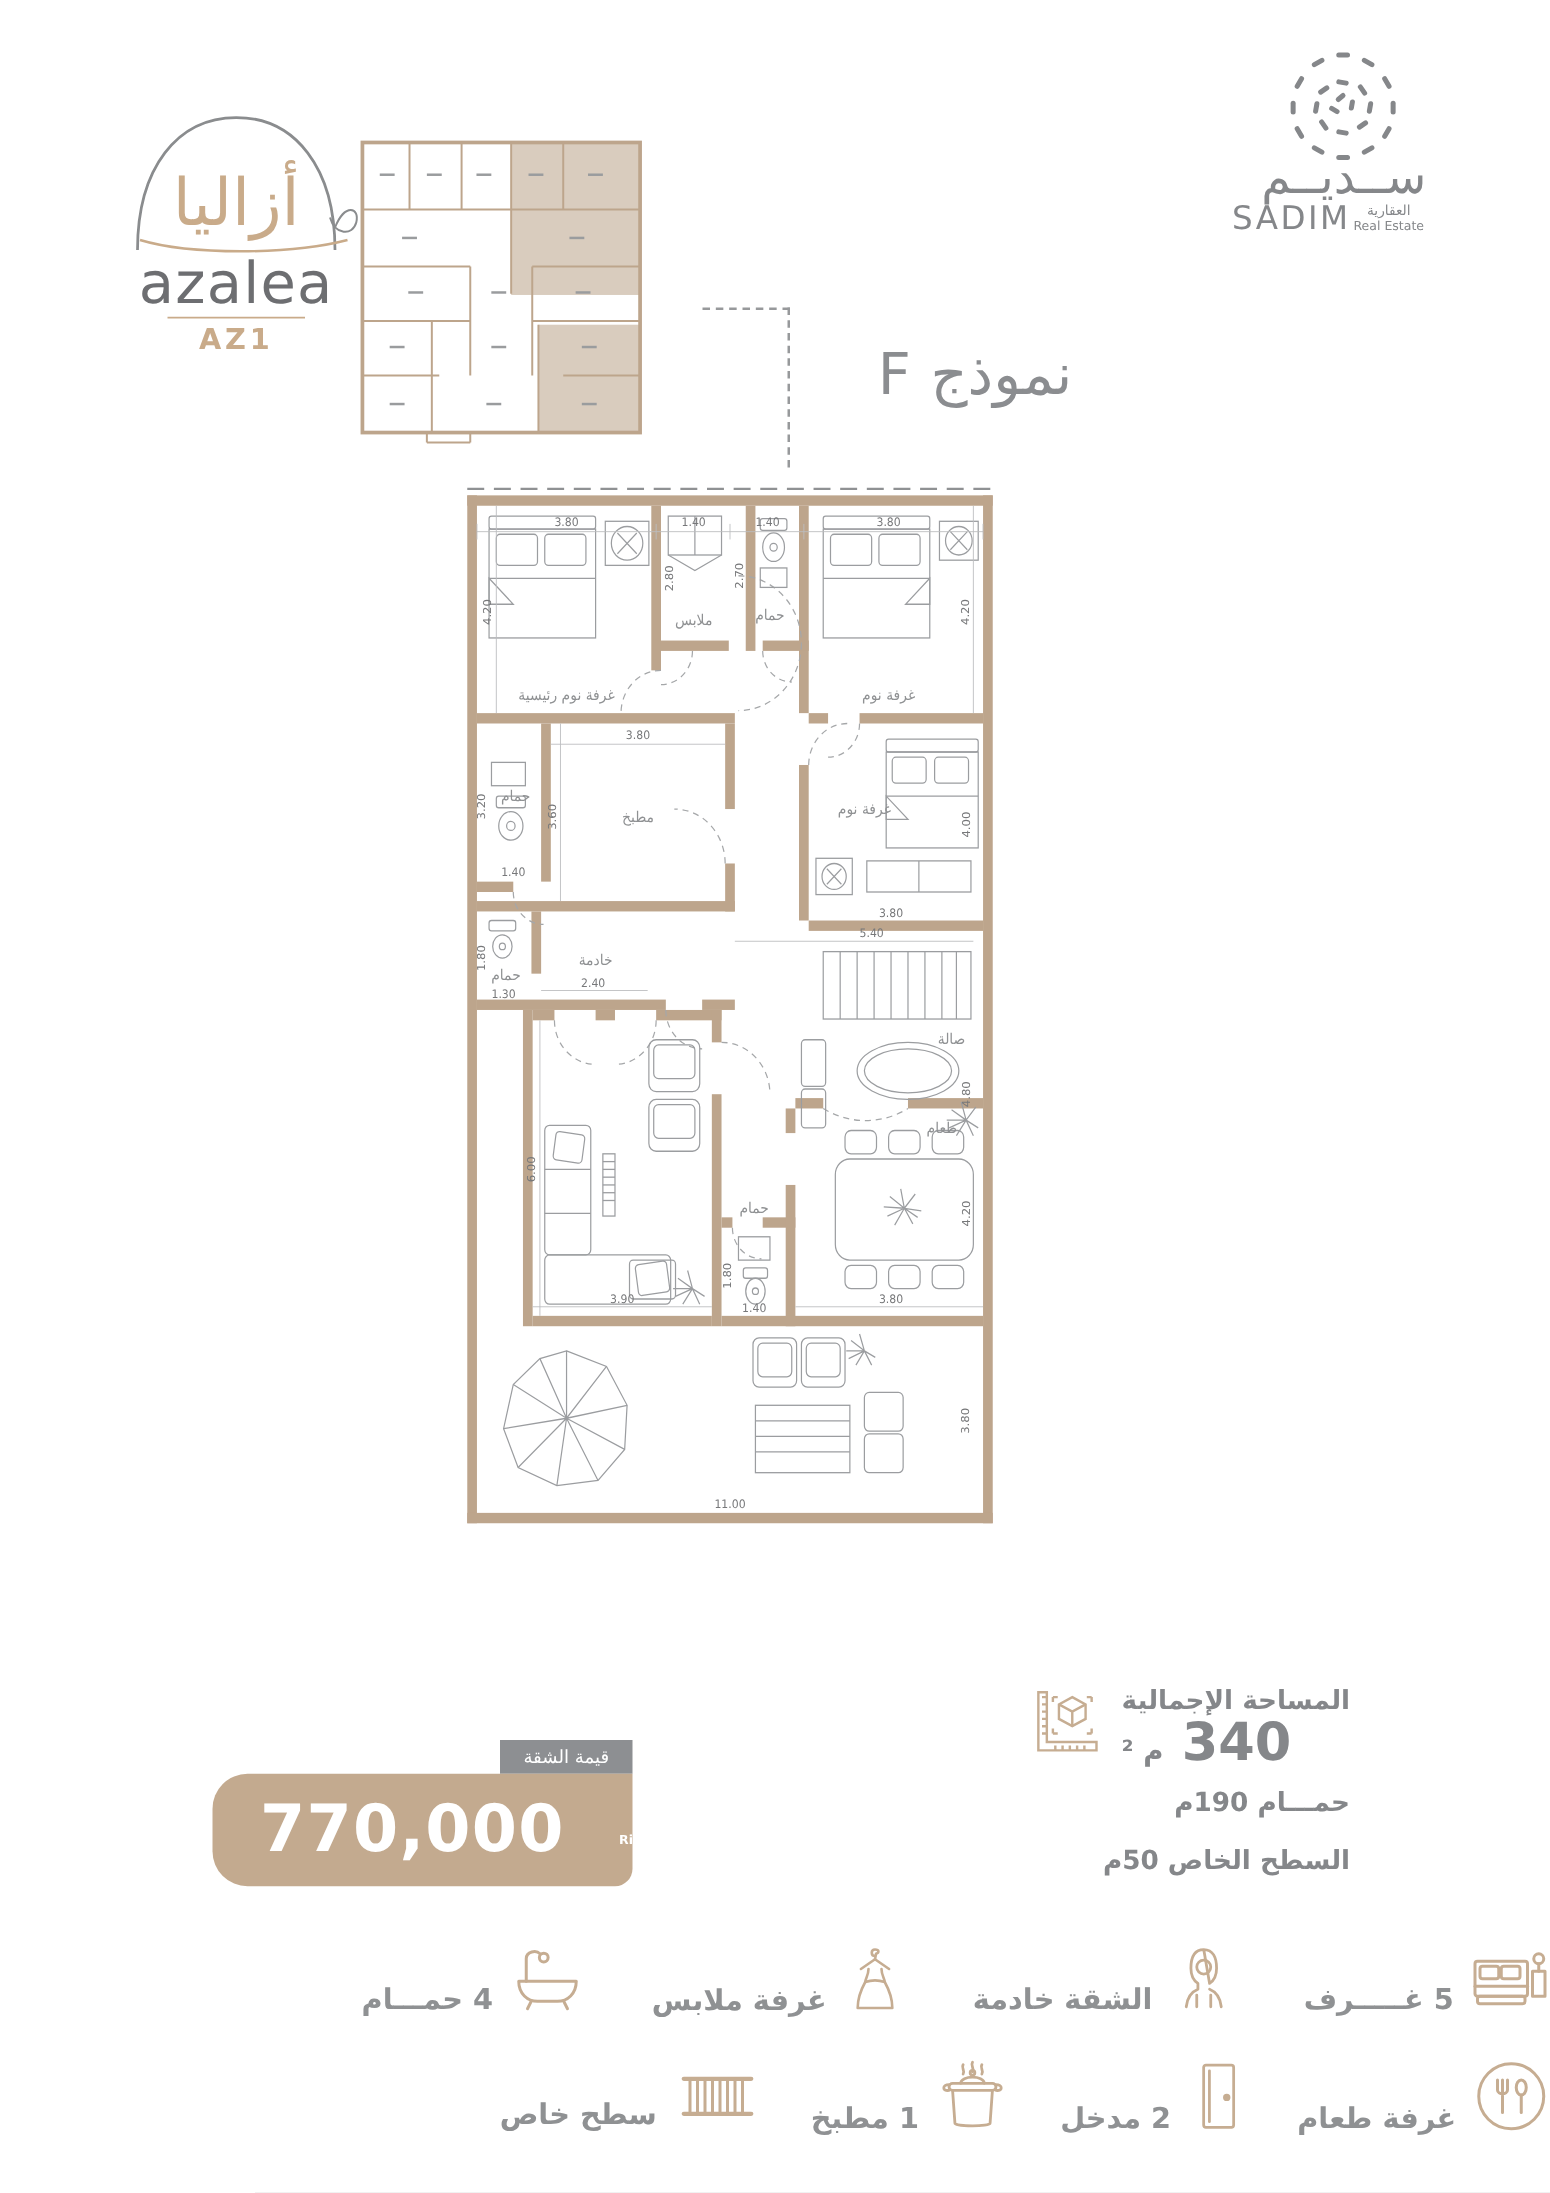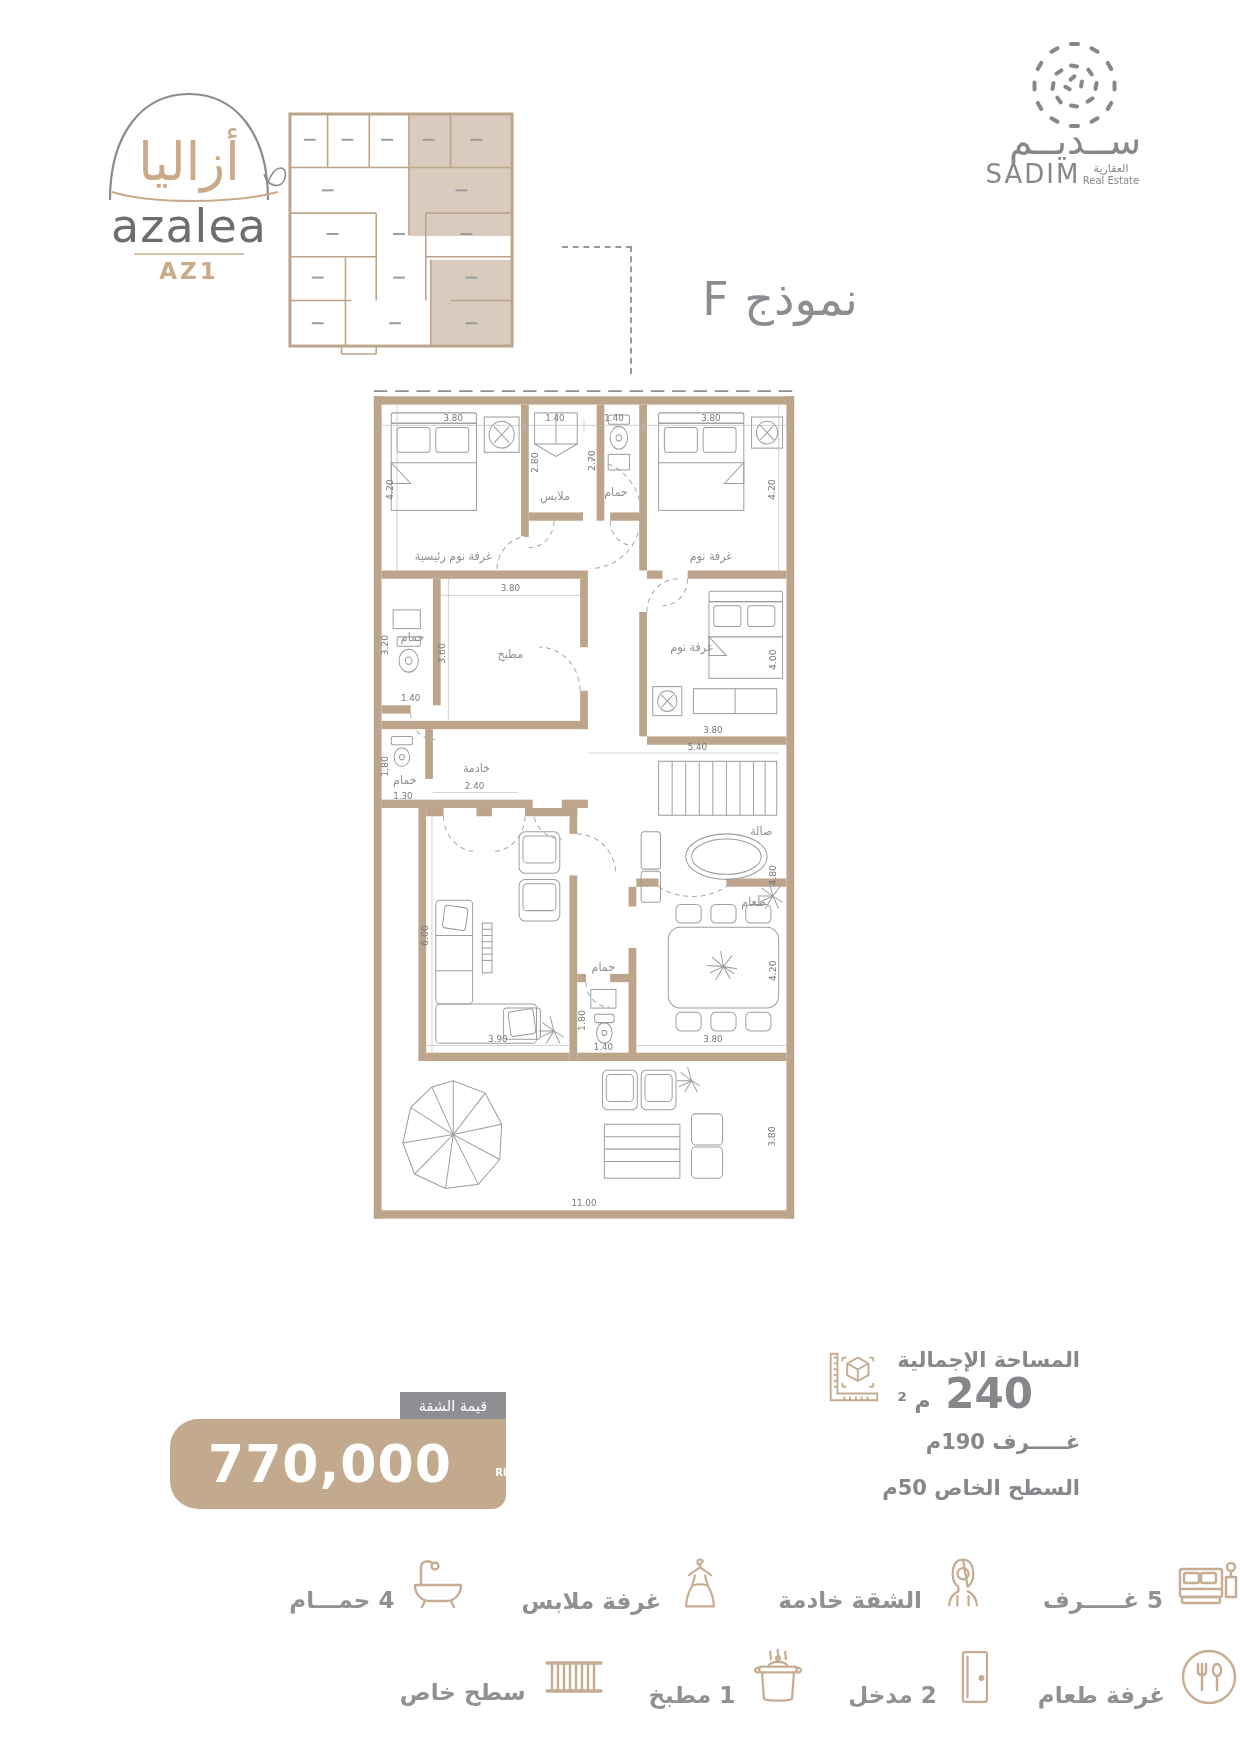--- a/index.html
+++ b/index.html
@@ -432,21 +432,21 @@
         <div class="en">Riyal</div>
       </div>
     </div>
   </div>
 
   <div class="abs" id="area-block">
     <div id="area-row1">
       <div id="area-texts">
         <div id="area-total-label">المساحة الإجمالية</div>
         <div id="area-total-value" dir="rtl">
-          <span>240</span>
+          <span>340</span>
           <span class="unit">م ²</span>
         </div>
       </div>
       <svg width="62" height="62" viewBox="0 0 64 64">
         <g stroke="#c6ad92" fill="none" stroke-width="2">
           <path d="M10,6 L17,6 L17,47 L58,47 L58,54 L10,54 Z"></path>
           <line x1="13" y1="10" x2="17" y2="10"></line>
             <line x1="13" y1="16" x2="17" y2="16"></line>
           <line x1="13" y1="22" x2="17" y2="22"></line>
             <line x1="13" y1="28" x2="17" y2="28"></line>
@@ -456,21 +456,21 @@
             <line x1="30" y1="50" x2="30" y2="54"></line>
           <line x1="36" y1="50" x2="36" y2="54"></line>
             <line x1="42" y1="50" x2="42" y2="54"></line>
           <line x1="48" y1="50" x2="48" y2="54"></line>
           <path d="M38,10 L49,16 L49,28 L38,34 L27,28 L27,16 Z"></path>
           <path d="M27,16 L38,22 L49,16 M38,22 L38,34"></path>
           <path d="M22,10 L22,14 M22,10 L26,10 M54,10 L50,10 M54,10 L54,14 M22,40 L22,36 M22,40 L26,40 M54,40 L54,36 M54,40 L50,40" stroke-dasharray="none"></path>
         </g>
       </svg>
     </div>
-    <div id="area-built">غـــــرف 190م</div>
+    <div id="area-built">حمـــام 190م</div>
     <div id="area-roof">السطح الخاص 50م</div>
   </div>
 
   <div class="abs feat-row" id="feat-row1">
     <div class="feat">
       <svg width="64" height="60" viewBox="0 0 64 60">
         <g class="ico">
           <rect x="4" y="16" width="42" height="28" rx="2"></rect>
           <rect x="8" y="20" width="15" height="10" rx="2"></rect>
           <rect x="25" y="20" width="15" height="10" rx="2"></rect>

